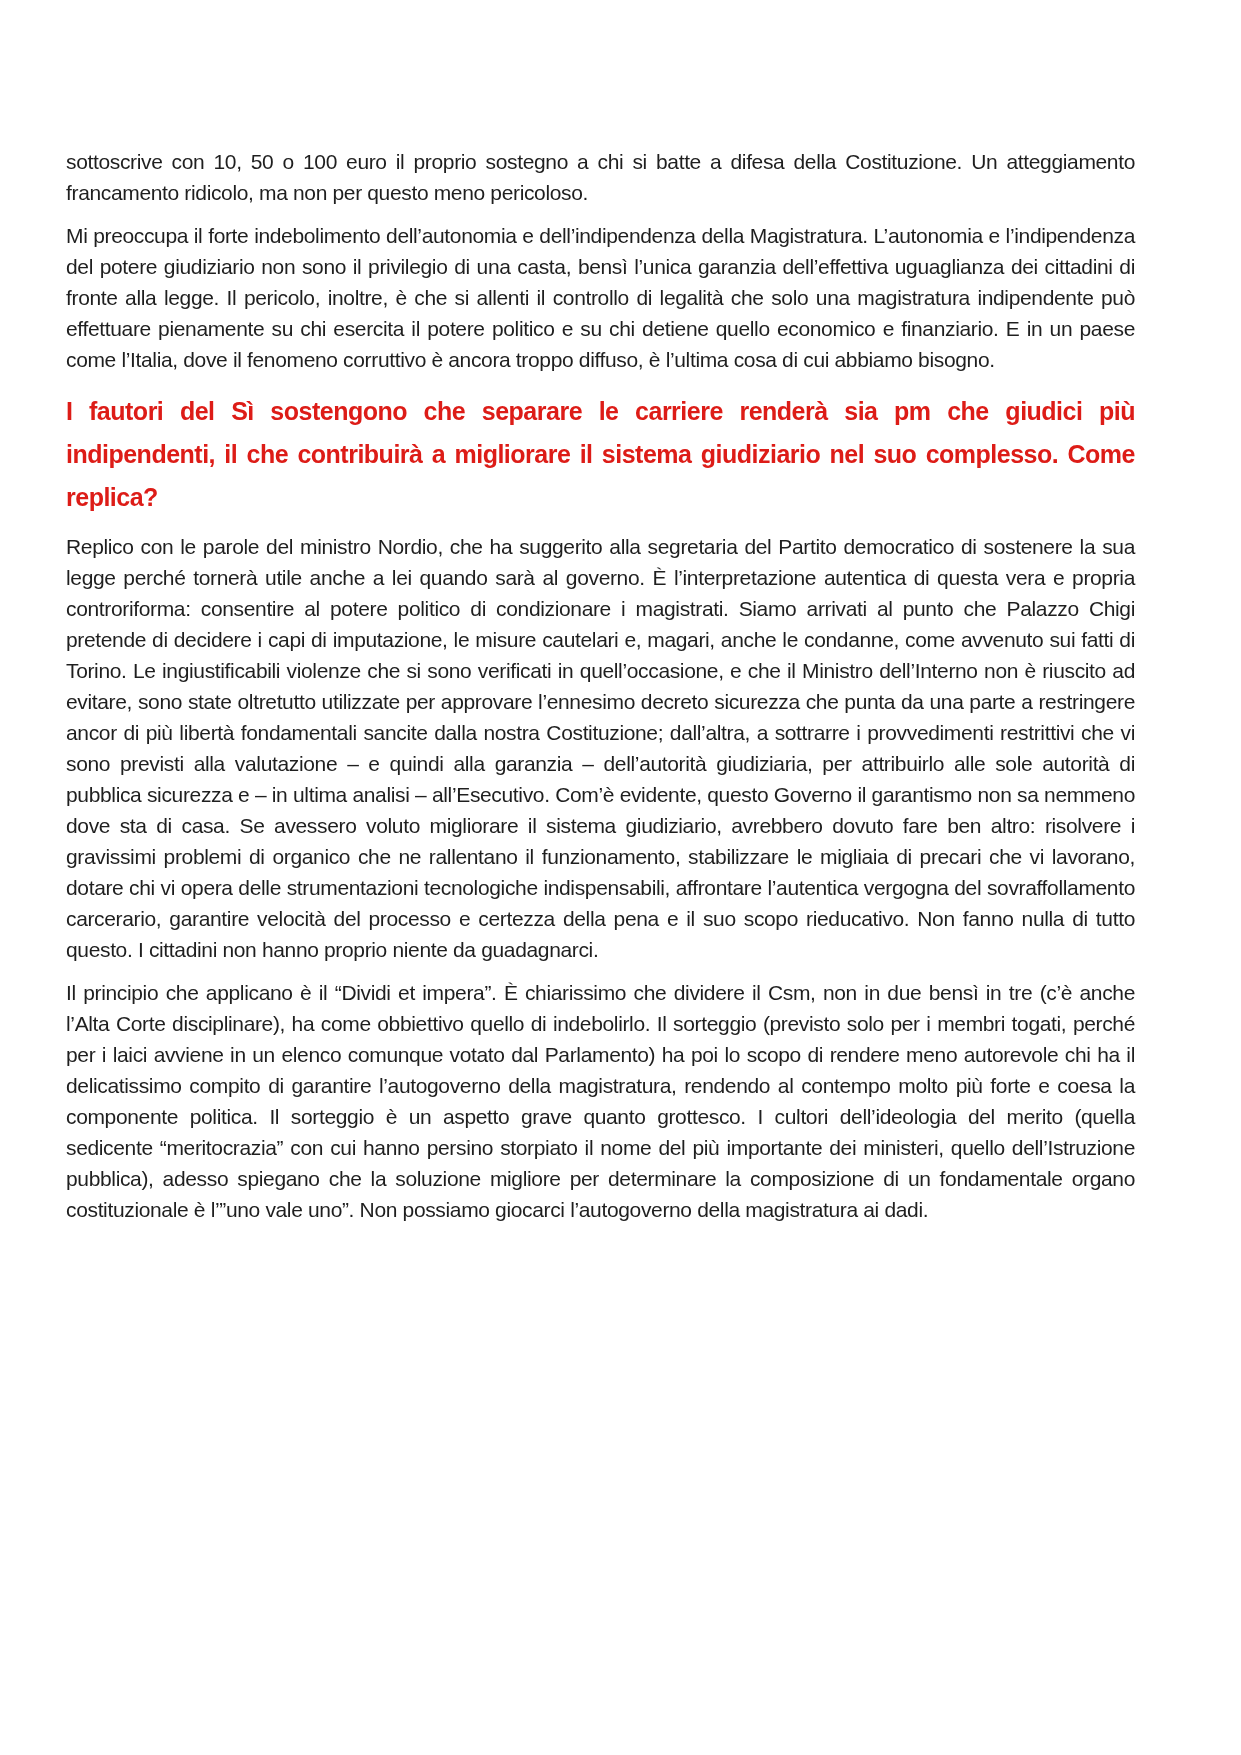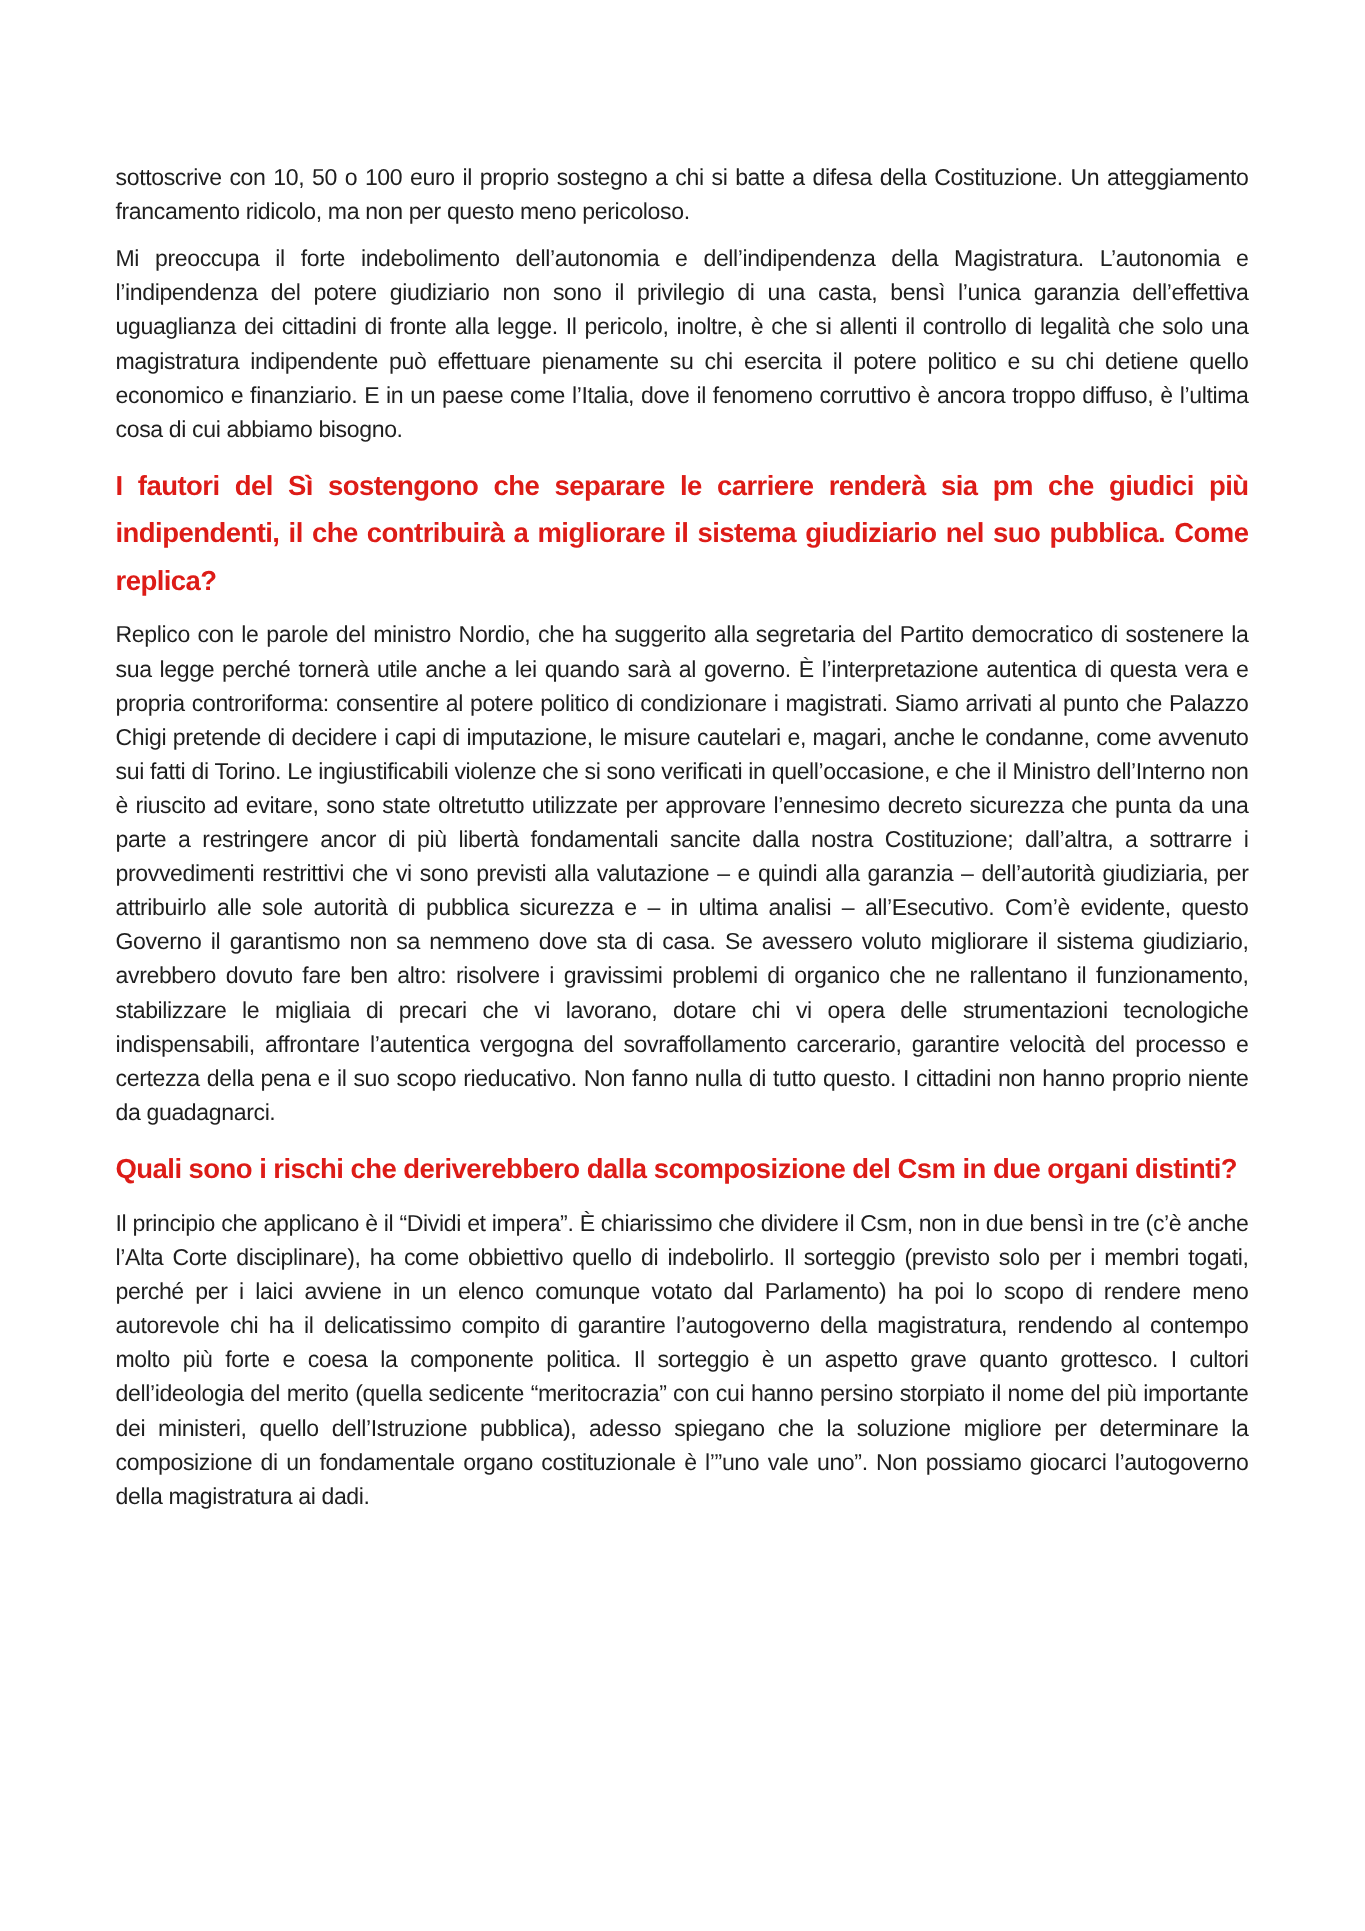--- a/index.html
+++ b/index.html
@@ -10,21 +10,21 @@
   body {
     width: 1241px;
     height: 1755px;
     font-family: "Liberation Sans", sans-serif;
     overflow: hidden;
   }
   .page {
     box-sizing: border-box;
     width: 1241px;
     height: 1755px;
-    padding: 146px 106px 40px 105px;
+    padding: 146px 106px 40px 66px;
     background: #ffffff;
   }
   .body-par {
     margin: 12px 0 0 0;
     font-size: 21px;
     line-height: 31px;
     letter-spacing: -0.35px;
     color: var(--body-text, #1f1f1f);
     text-align: justify;
   }
@@ -43,21 +43,20 @@
 </style>
 </head>
 <body>
 
 <main class="page">
   <p class="body-par">sottoscrive con 10, 50 o 100 euro il proprio sostegno a chi si batte a difesa della Costituzione. Un atteggiamento francamento ridicolo, ma non per questo meno pericoloso.</p>
 
 
   <p class="body-par">Mi preoccupa il forte indebolimento dell’autonomia e dell’indipendenza della Magistratura. L’autonomia e l’indipendenza del potere giudiziario non sono il privilegio di una casta, bensì l’unica garanzia dell’effettiva uguaglianza dei cittadini di fronte alla legge. Il pericolo, inoltre, è che si allenti il controllo di legalità che solo una magistratura indipendente può effettuare pienamente su chi esercita il potere politico e su chi detiene quello economico e finanziario. E in un paese come l’Italia, dove il fenomeno corruttivo è ancora troppo diffuso, è l’ultima cosa di cui abbiamo bisogno.</p>
 
-  <h2 class="question">I fautori del Sì sostengono che separare le carriere renderà sia pm che giudici più indipendenti, il che contribuirà a migliorare il sistema giudiziario nel suo pubblica. Come replica?</h2>
+  <h2 class="question">I fautori del Sì sostengono che separare le carriere renderà sia pm che giudici più indipendenti, il che contribuirà a migliorare il sistema giudiziario nel suo complesso. Come replica?</h2>
 
   <p class="body-par">Replico con le parole del ministro Nordio, che ha suggerito alla segretaria del Partito democratico di sostenere la sua legge perché tornerà utile anche a lei quando sarà al governo. È l’interpretazione autentica di questa vera e propria controriforma: consentire al potere politico di condizionare i magistrati. Siamo arrivati al punto che Palazzo Chigi pretende di decidere i capi di imputazione, le misure cautelari e, magari, anche le condanne, come avvenuto sui fatti di Torino. Le ingiustificabili violenze che si sono verificati in quell’occasione, e che il Ministro dell’Interno non è riuscito ad evitare, sono state oltretutto utilizzate per approvare l’ennesimo decreto sicurezza che punta da una parte a restringere ancor di più libertà fondamentali sancite dalla nostra Costituzione; dall’altra, a sottrarre i provvedimenti restrittivi che vi sono previsti alla valutazione – e quindi alla garanzia – dell’autorità giudiziaria, per attribuirlo alle sole autorità di pubblica sicurezza e – in ultima analisi – all’Esecutivo. Com’è evidente, questo Governo il garantismo non sa nemmeno dove sta di casa. Se avessero voluto migliorare il sistema giudiziario, avrebbero dovuto fare ben altro: risolvere i gravissimi problemi di organico che ne rallentano il funzionamento, stabilizzare le migliaia di precari che vi lavorano, dotare chi vi opera delle strumentazioni tecnologiche indispensabili, affrontare l’autentica vergogna del sovraffollamento carcerario, garantire velocità del processo e certezza della pena e il suo scopo rieducativo. Non fanno nulla di tutto questo. I cittadini non hanno proprio niente da guadagnarci.</p>
 
-  <h2 class="question">Quali sono i rischi che deriverebbero dalla scomposizione del Csm in due organi distinti?</h2>
 
   <p class="body-par">Il principio che applicano è il “Dividi et impera”. È chiarissimo che dividere il Csm, non in due bensì in tre (c’è anche l’Alta Corte disciplinare), ha come obbiettivo quello di indebolirlo. Il sorteggio (previsto solo per i membri togati, perché per i laici avviene in un elenco comunque votato dal Parlamento) ha poi lo scopo di rendere meno autorevole chi ha il delicatissimo compito di garantire l’autogoverno della magistratura, rendendo al contempo molto più forte e coesa la componente politica. Il sorteggio è un aspetto grave quanto grottesco. I cultori dell’ideologia del merito (quella sedicente “meritocrazia” con cui hanno persino storpiato il nome del più importante dei ministeri, quello dell’Istruzione pubblica), adesso spiegano che la soluzione migliore per determinare la composizione di un fondamentale organo costituzionale è l’”uno vale uno”. Non possiamo giocarci l’autogoverno della magistratura ai dadi.</p>
 
 </main>
 
 </body></html>

